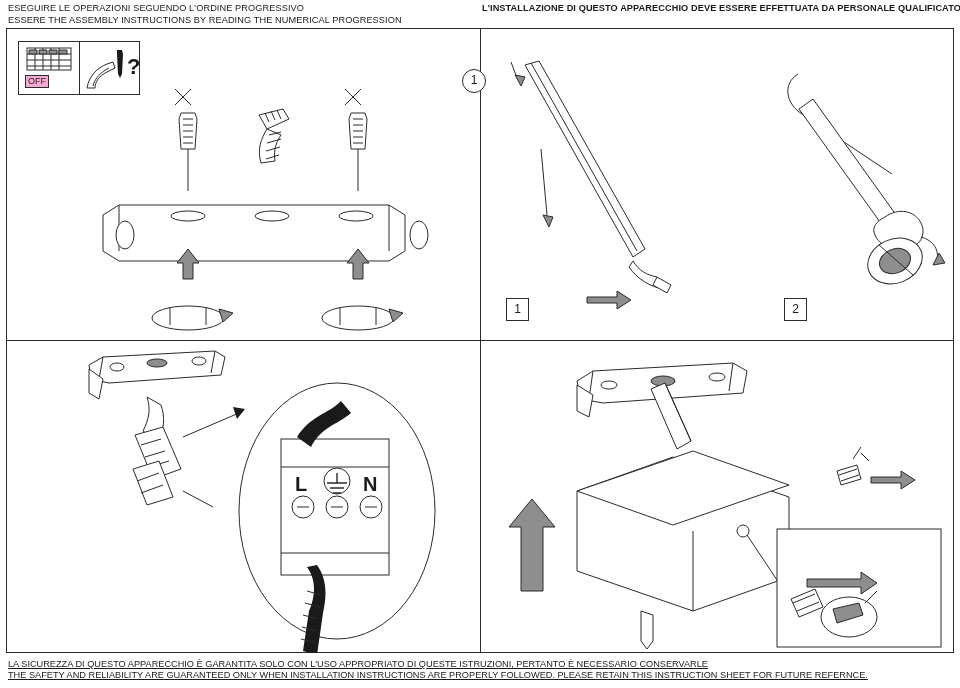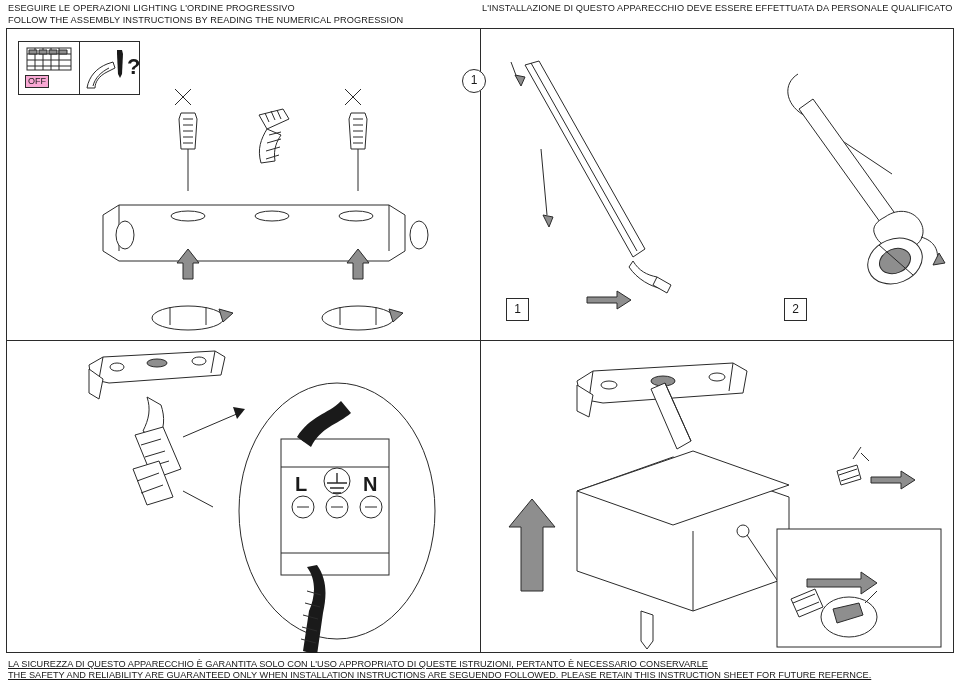--- a/index.html
+++ b/index.html
@@ -22,21 +22,21 @@
   }
   
   .hdr {
     position: absolute;
     font-size: 9.2px;
     line-height: 11.5px;
     letter-spacing: 0.01em;
     white-space: nowrap;
   }
   .hdr-left  { left: 8px;  top: 3px; }
-  .hdr-right { left: 482px; top: 3px; }
+  .hdr-right { left: 482px; top: 3px; font-weight: bold; }
   .ftr {
     position: absolute;
     left: 8px;
     font-size: 9.2px;
     line-height: 11.5px;
     white-space: nowrap;
     text-decoration: underline;
   }
   .ftr-1 { top: 659px; }
   .ftr-2 { top: 670px; }
@@ -140,22 +140,22 @@
     font-weight: bold;
     fill: #1a1a1a;
   }
 </style>
 </head>
 <body>
 
 <div class="sheet">
 
   <div class="hdr hdr-left">
-    <div>ESEGUIRE LE OPERAZIONI LIGHTING L'ORDINE PROGRESSIVO</div>
-    <div>FOLLOW THE ASSEMBLY INSTRUCTIONS BY READING THE NUMERICAL PROGRESSION</div>
+    <div>ESEGUIRE LE OPERAZIONI SEGUENDO L'ORDINE PROGRESSIVO</div>
+    <div>ESSERE THE ASSEMBLY INSTRUCTIONS BY READING THE NUMERICAL PROGRESSION</div>
   </div>
   <div class="hdr hdr-right">
     <div>L'INSTALLAZIONE DI QUESTO APPARECCHIO DEVE ESSERE EFFETTUATA DA PERSONALE QUALIFICATO</div>
   </div>
 
   <div class="frame"></div>
   <div class="vdiv"></div>
   <div class="hdiv"></div>
 
   <div class="panel" id="panel-1">
@@ -373,15 +373,15 @@
         <path class="ln" d="M312 262 l22 -9 M316 270 l22 -9"></path>
         <ellipse class="fillwhite" cx="368" cy="276" rx="28" ry="20"></ellipse>
         <path class="fillgray" d="M352 268 l26 -6 4 12 -26 8 z"></path>
         <path class="ln" d="M384 262 l12 -12"></path>
       </g>
     </svg>
 
   </div>
 
   <div class="ftr ftr-1">LA SICUREZZA DI QUESTO APPARECCHIO È GARANTITA SOLO CON L'USO APPROPRIATO DI QUESTE ISTRUZIONI, PERTANTO È NECESSARIO CONSERVARLE</div>
-  <div class="ftr ftr-2">THE SAFETY AND RELIABILITY ARE GUARANTEED ONLY WHEN INSTALLATION INSTRUCTIONS ARE SEGUENDO FOLLOWED. PLEASE RETAIN THIS INSTRUCTION SHEET FOR FUTURE REFERNCE.</div>
+  <div class="ftr ftr-2">THE SAFETY AND RELIABILITY ARE GUARANTEED ONLY WHEN INSTALLATION INSTRUCTIONS ARE PROPERLY FOLLOWED. PLEASE RETAIN THIS INSTRUCTION SHEET FOR FUTURE REFERNCE.</div>
 
 </div>
 
 </body></html>

